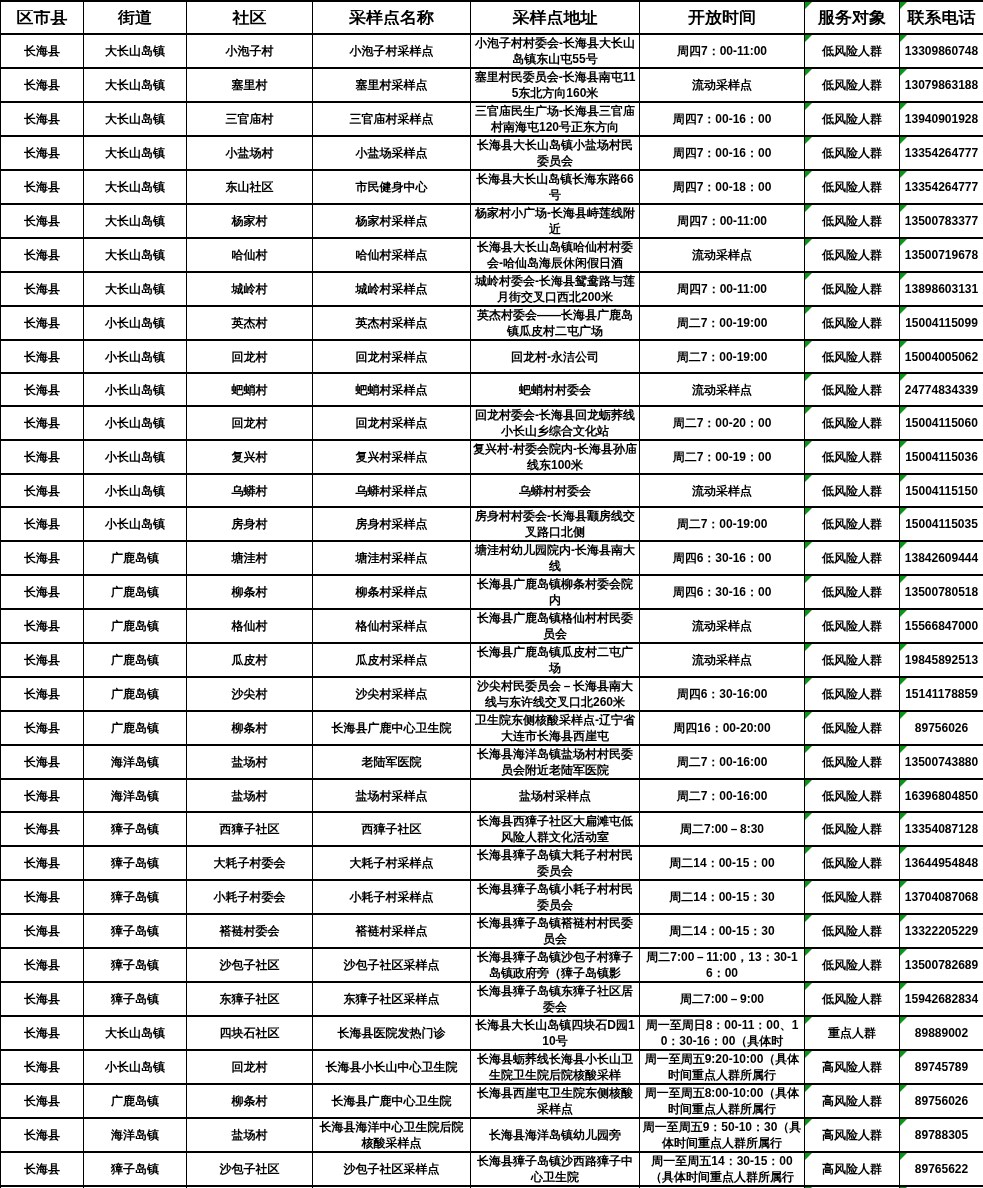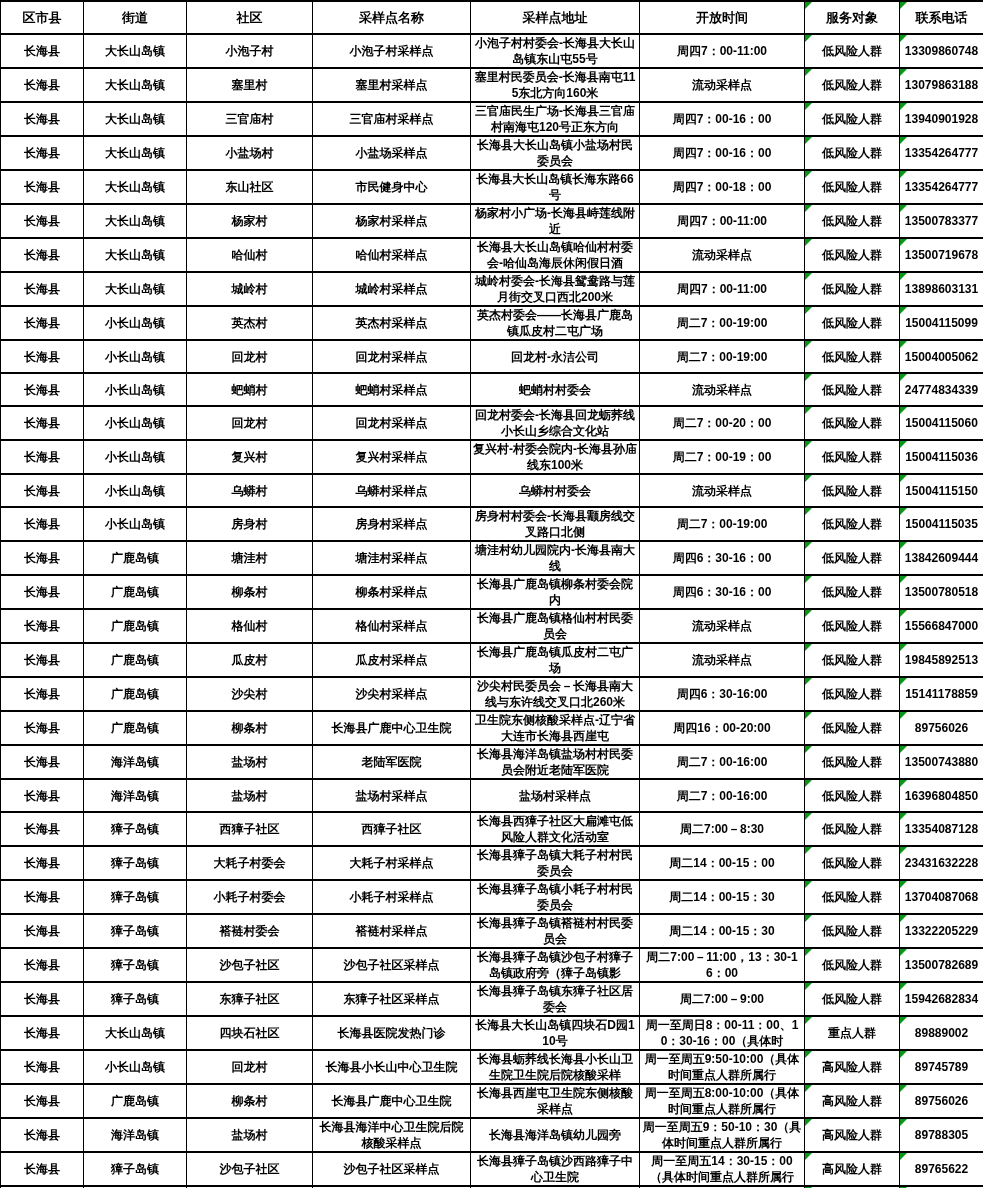--- a/index.html
+++ b/index.html
@@ -27,21 +27,21 @@
     border-right: 1px solid #000;
     border-top: 2px solid #000;
     border-bottom: 2px solid #000;
     text-align: center;
     vertical-align: middle;
     padding: 0 2px;
     height: 31px;
     position: relative;
     overflow: hidden;
   }
-  table.sheet th { font-size: 13px; }
+  table.sheet th { font-size: 17px; }
   .cw {
     max-height: 32px;
     overflow: hidden;
     line-height: 16px;
     word-break: break-all;
   }
   th .cw { line-height: 15px; }
   .tri {
     position: absolute;
     top: 0;
@@ -788,21 +788,21 @@
         </td>
         <td>
           <div class="cw">周二14：00-15：00</div>
         </td>
         <td>
           <span class="tri"></span>
           <div class="cw">低风险人群</div>
         </td>
         <td>
           <span class="tri"></span>
-          <div class="cw">23431632228</div>
+          <div class="cw">13644954848</div>
         </td>
       </tr>
       <tr>
         <td>
           <div class="cw">长海县</div>
         </td>
         <td>
           <div class="cw">獐子岛镇</div>
         </td>
         <td>
@@ -948,21 +948,21 @@
         <td>
           <div class="cw">回龙村</div>
         </td>
         <td>
           <div class="cw">长海县小长山中心卫生院</div>
         </td>
         <td>
           <div class="cw">长海县蛎荞线长海县小长山卫生院卫生院后院核酸采样</div>
         </td>
         <td>
-          <div class="cw">周一至周五9:50-10:00（具体时间重点人群所属行</div>
+          <div class="cw">周一至周五9:20-10:00（具体时间重点人群所属行</div>
         </td>
         <td>
           <span class="tri"></span>
           <div class="cw">高风险人群</div>
         </td>
         <td>
           <span class="tri"></span>
           <div class="cw">89745789</div>
         </td>
       </tr>

